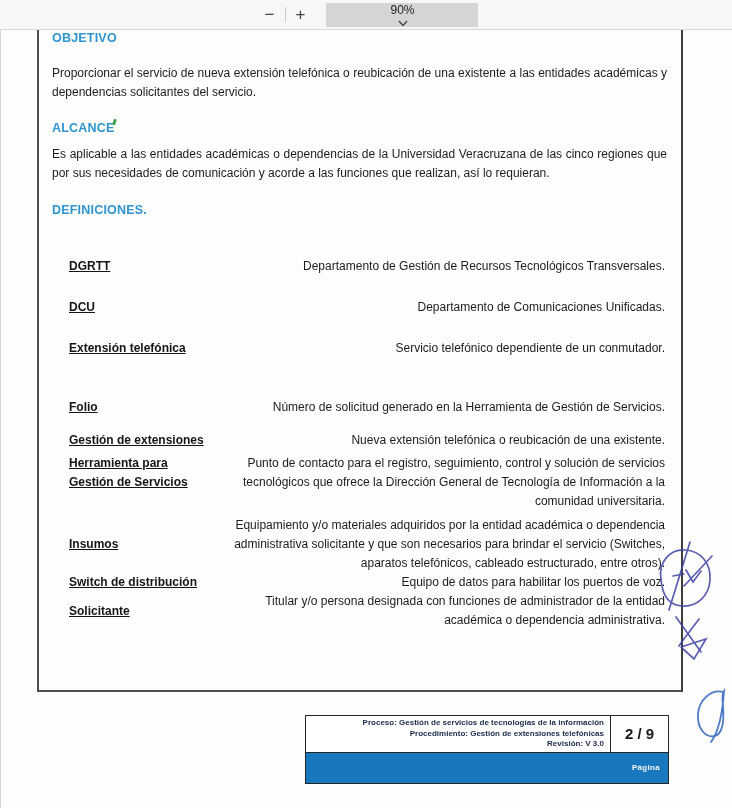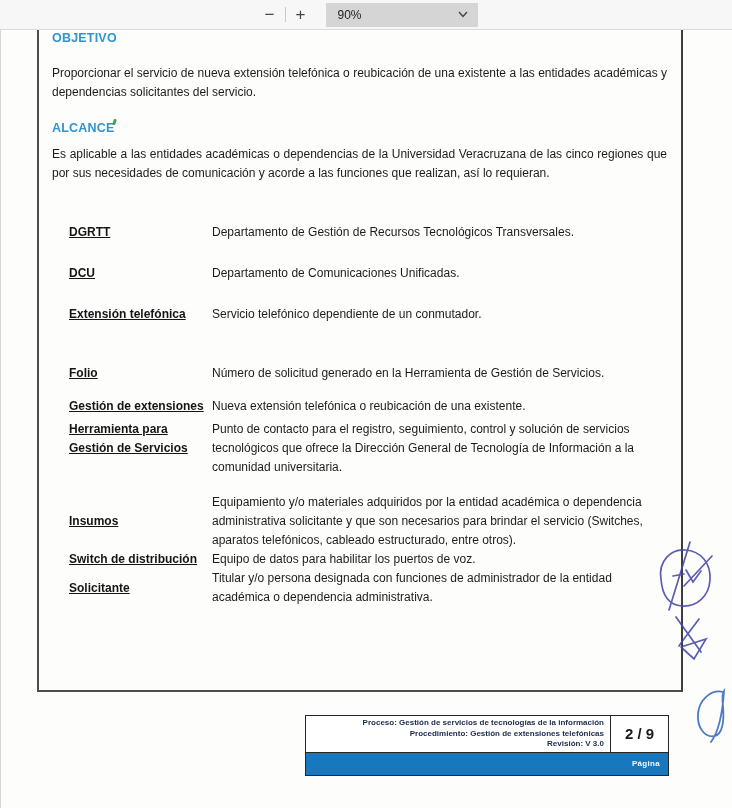--- a/index.html
+++ b/index.html
@@ -10,21 +10,21 @@
   .toolbar { position:absolute; left:0; top:0; width:732px; height:30px;
              background:#f7f7f7; border-bottom:1px solid #d9d9d9;
              display:flex; align-items:center; justify-content:center; }
   .toolbar-group { display:flex; align-items:center; height:100%; }
   .zoom-btn { width:30px; height:28px; background:transparent; border:none;
               font-size:17px; color:#444; display:flex; align-items:center;
               justify-content:center; cursor:pointer; }
   .tb-divider { width:1px; height:15px; background:#c9c9c9; }
   .zoom-select { width:152px; height:24px; background:#d5d5d5; margin-left:10px;
                  display:flex; align-items:center; justify-content:space-between;
-                 padding:0 10px 0 12px; cursor:pointer; }
+                 padding:0 10px 0 12px; cursor:pointer;flex-direction:column; }
   .zoom-select .val { font-size:12px; color:#222; }
   .chev { width:10px; height:7px; display:block; }
 
   
   .page { position:absolute; left:0; top:30px; width:732px; height:778px;
           background:#fdfdfc; }
   .page-left-edge { position:absolute; left:0; top:0; width:1px; height:778px;
                     background:#d6d6d4; }
 
   .frame { position:absolute; left:37px; top:0; width:646px; height:662px;
@@ -40,35 +40,35 @@
   .para { font-size:12px; line-height:19px; color:#1c1c1c; text-align:justify;
           margin-top:19px; }
   .para-2 { margin-top:10px; }
 
   .defs { margin-top:40px; margin-left:17px; }
   .def-row { display:flex; align-items:center; }
   .def-row.top { align-items:flex-start; }
   .term { width:143px; flex:0 0 143px; font-size:12px; font-weight:bold;
           color:#151515; line-height:19px;text-decoration:underline; }
   .def  { flex:1; font-size:12px; color:#1c1c1c; line-height:19px;
-          padding-right:2px; }
-  .mb22{margin-bottom:22px;} .mb14{margin-bottom:14px;margin-top:40px;} .mb12{margin-bottom:12px;} .mb6{margin-bottom:16px;} .mb4{margin-bottom:4px;}
+          padding-right:2px;text-align:right; }
+  .mb22{margin-bottom:22px;} .mb14{margin-bottom:14px;margin-top:40px;} .mb12{margin-bottom:12px;} .mb6{margin-bottom:5px;} .mb4{margin-bottom:4px;}
   .mb0{margin-bottom:0;}
 
   
   .footer-table { position:absolute; left:305px; top:685px; width:364px;
                   border:1.5px solid #252525; background:#fff; }
   .ft-row { display:flex; }
   .ft-meta { flex:1; padding:2px 6px 2px 2px; text-align:right; }
   .ft-meta div { font-size:8px; font-weight:bold; color:#20304e;
                  line-height:10.5px; white-space:nowrap;text-align:right; }
   .ft-page { flex:0 0 58px; border-left:1.5px solid #252525;
              display:flex; align-items:center; justify-content:center;
              font-size:15px; font-weight:bold; color:#1a1a1a; }
-  .ft-bar { height:23px; background:#1878be; border-top:1.5px solid #252525;
+  .ft-bar { height:31px; background:#1878be; border-top:1.5px solid #252525;
             display:flex; align-items:center; justify-content:flex-end;
             padding-right:8px; }
   .ft-bar span { color:#f4f8fc; font-size:8px; font-weight:bold;
                  letter-spacing:.3px; }
 
   
   .ink-overlay { position:absolute; left:0; top:0; width:732px; height:778px;
                  pointer-events:none; }
   .green-tick { position:absolute; left:113px; top:89px; width:3px; height:6px;
                 background:#43a04c; transform:rotate(18deg); border-radius:1px; }
@@ -94,20 +94,21 @@
   <div class="page-left-edge"></div>
 
   <div class="frame">
 
     <div class="sec-heading h-objetivo">OBJETIVO</div>
     <div class="para">Proporcionar el servicio de nueva extensión telefónica o reubicación de una existente a las entidades académicas y dependencias solicitantes del servicio.</div>
 
     <div class="sec-heading h-alcance">ALCANCE</div>
     <div class="para para-2">Es aplicable a las entidades académicas o dependencias de la Universidad Veracruzana de las cinco regiones que por sus necesidades de comunicación y acorde a las funciones que realizan, así lo requieran.</div>
 
+    <div class="sec-heading h-defs">DEFINICIONES.</div>
 
     <div class="defs">
       <div class="def-row mb22">
         <div class="term">DGRTT</div>
         <div class="def">Departamento de Gestión de Recursos Tecnológicos Transversales.</div>
       </div>
       <div class="def-row mb22">
         <div class="term">DCU</div>
         <div class="def">Departamento de Comunicaciones Unificadas.</div>
       </div>

